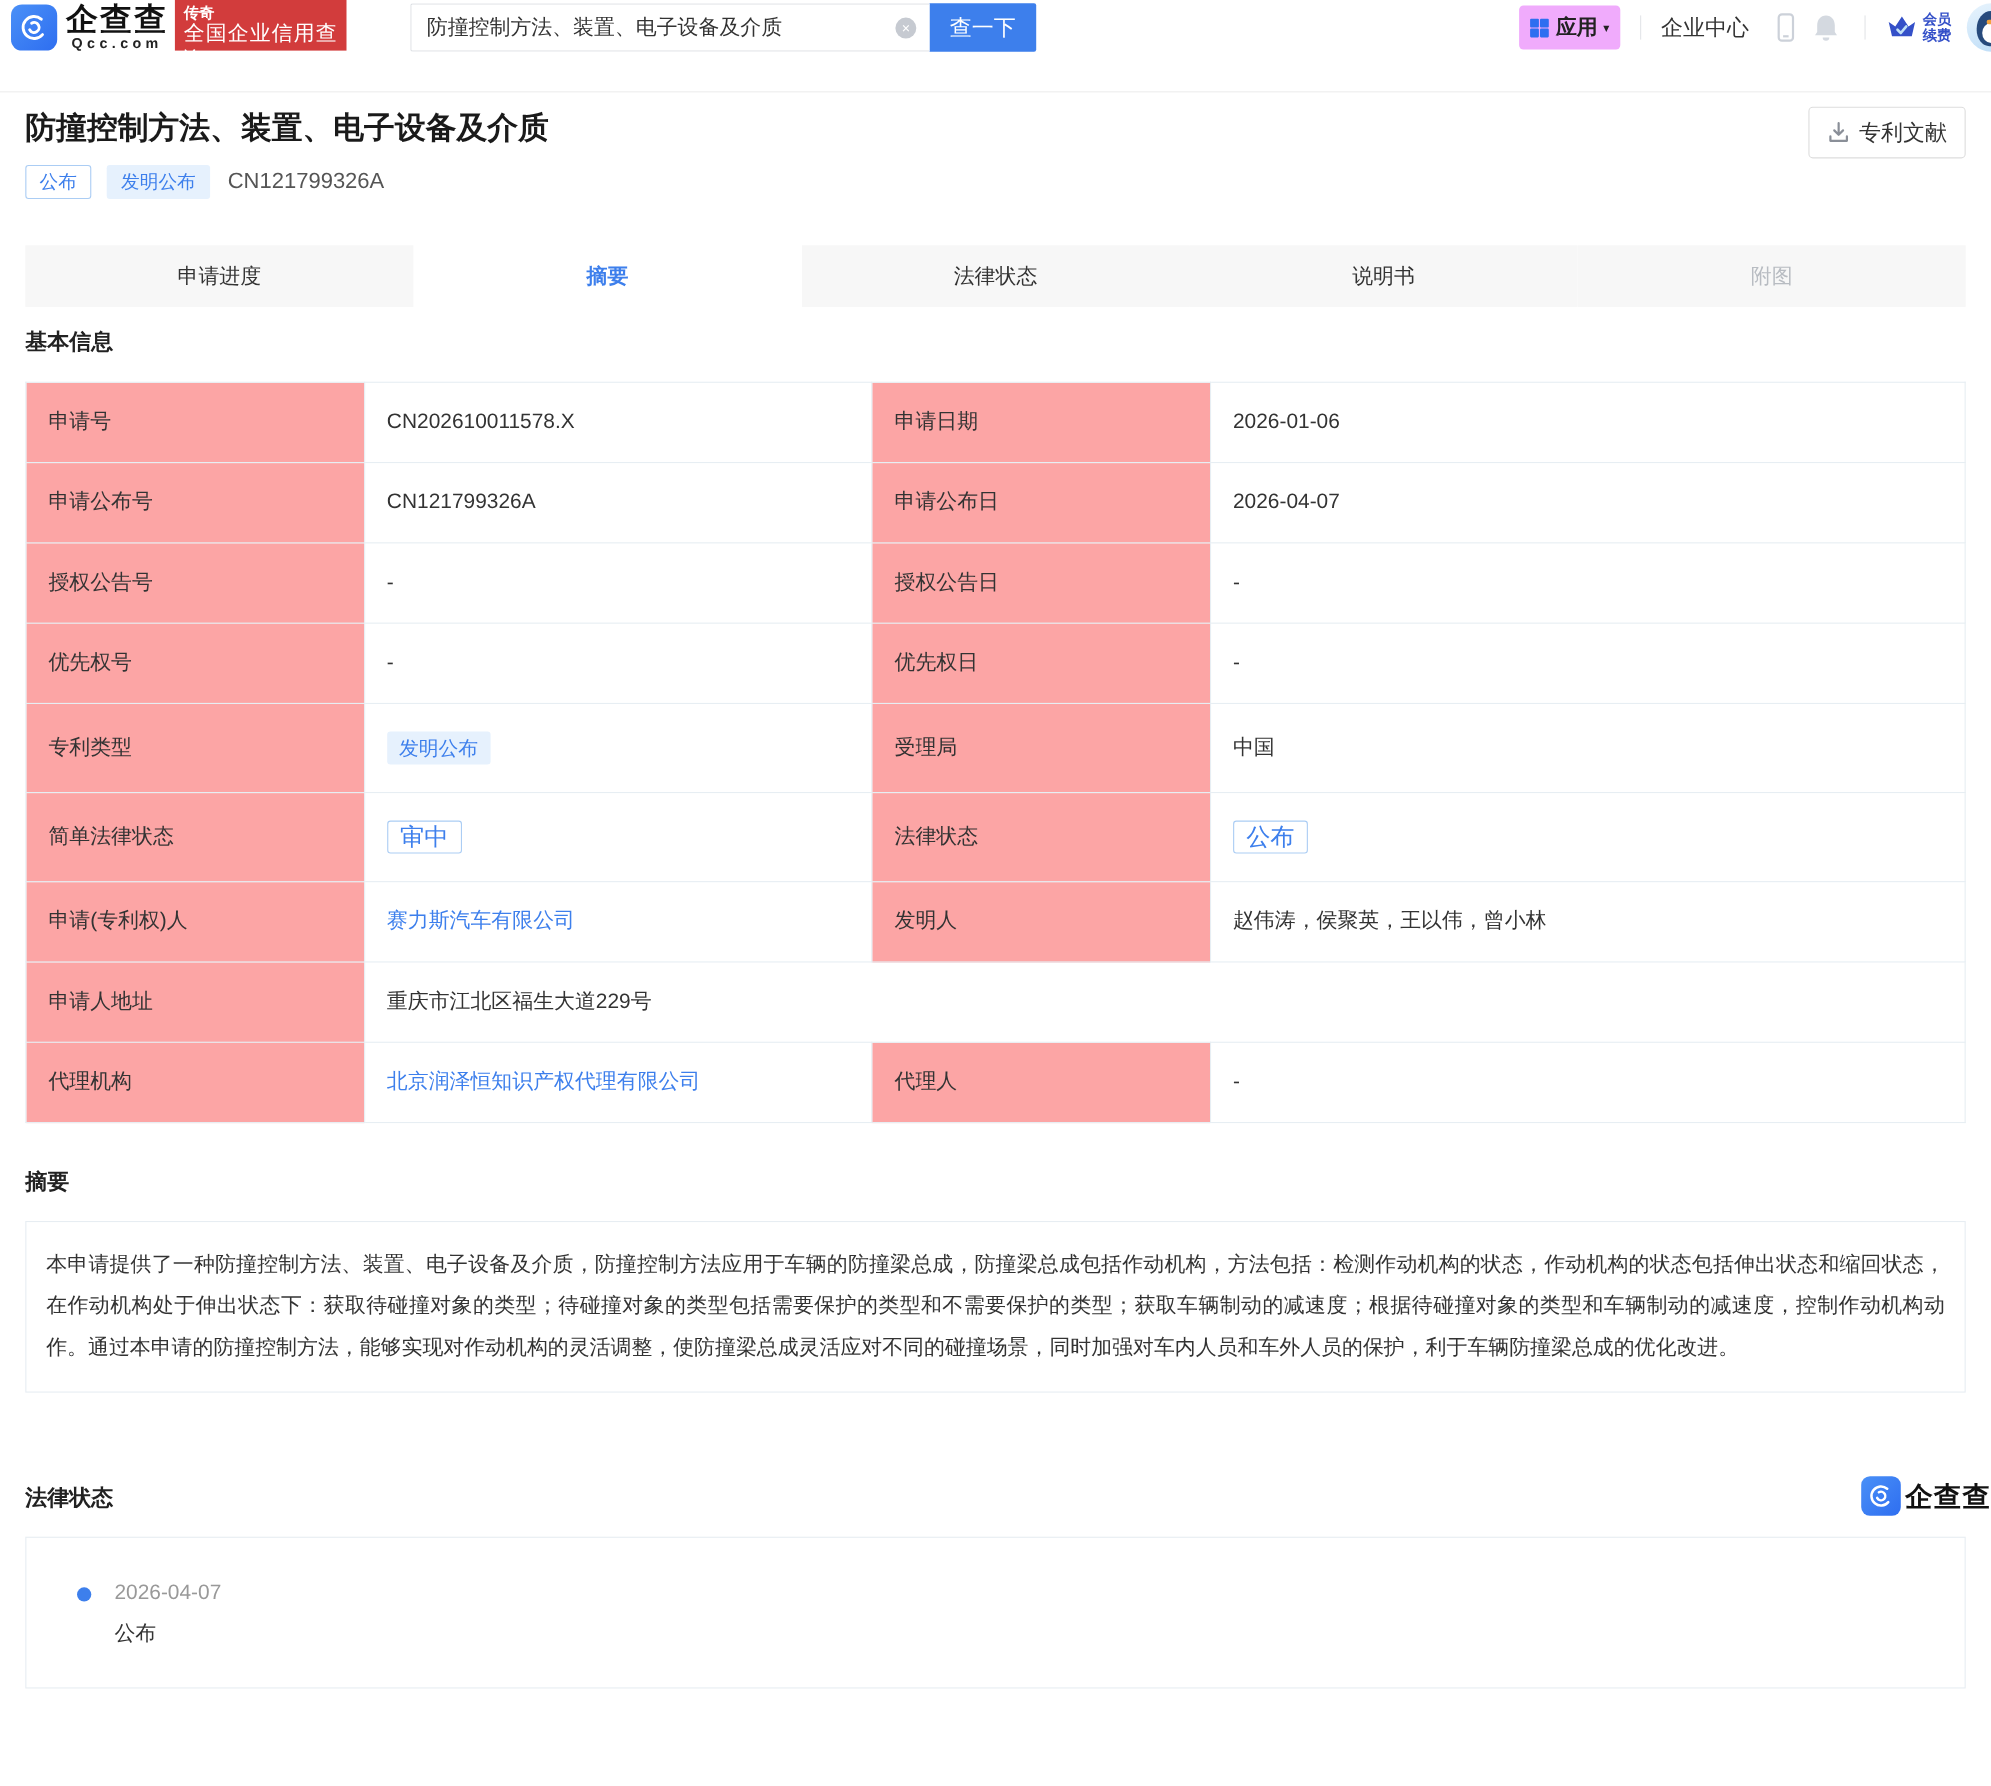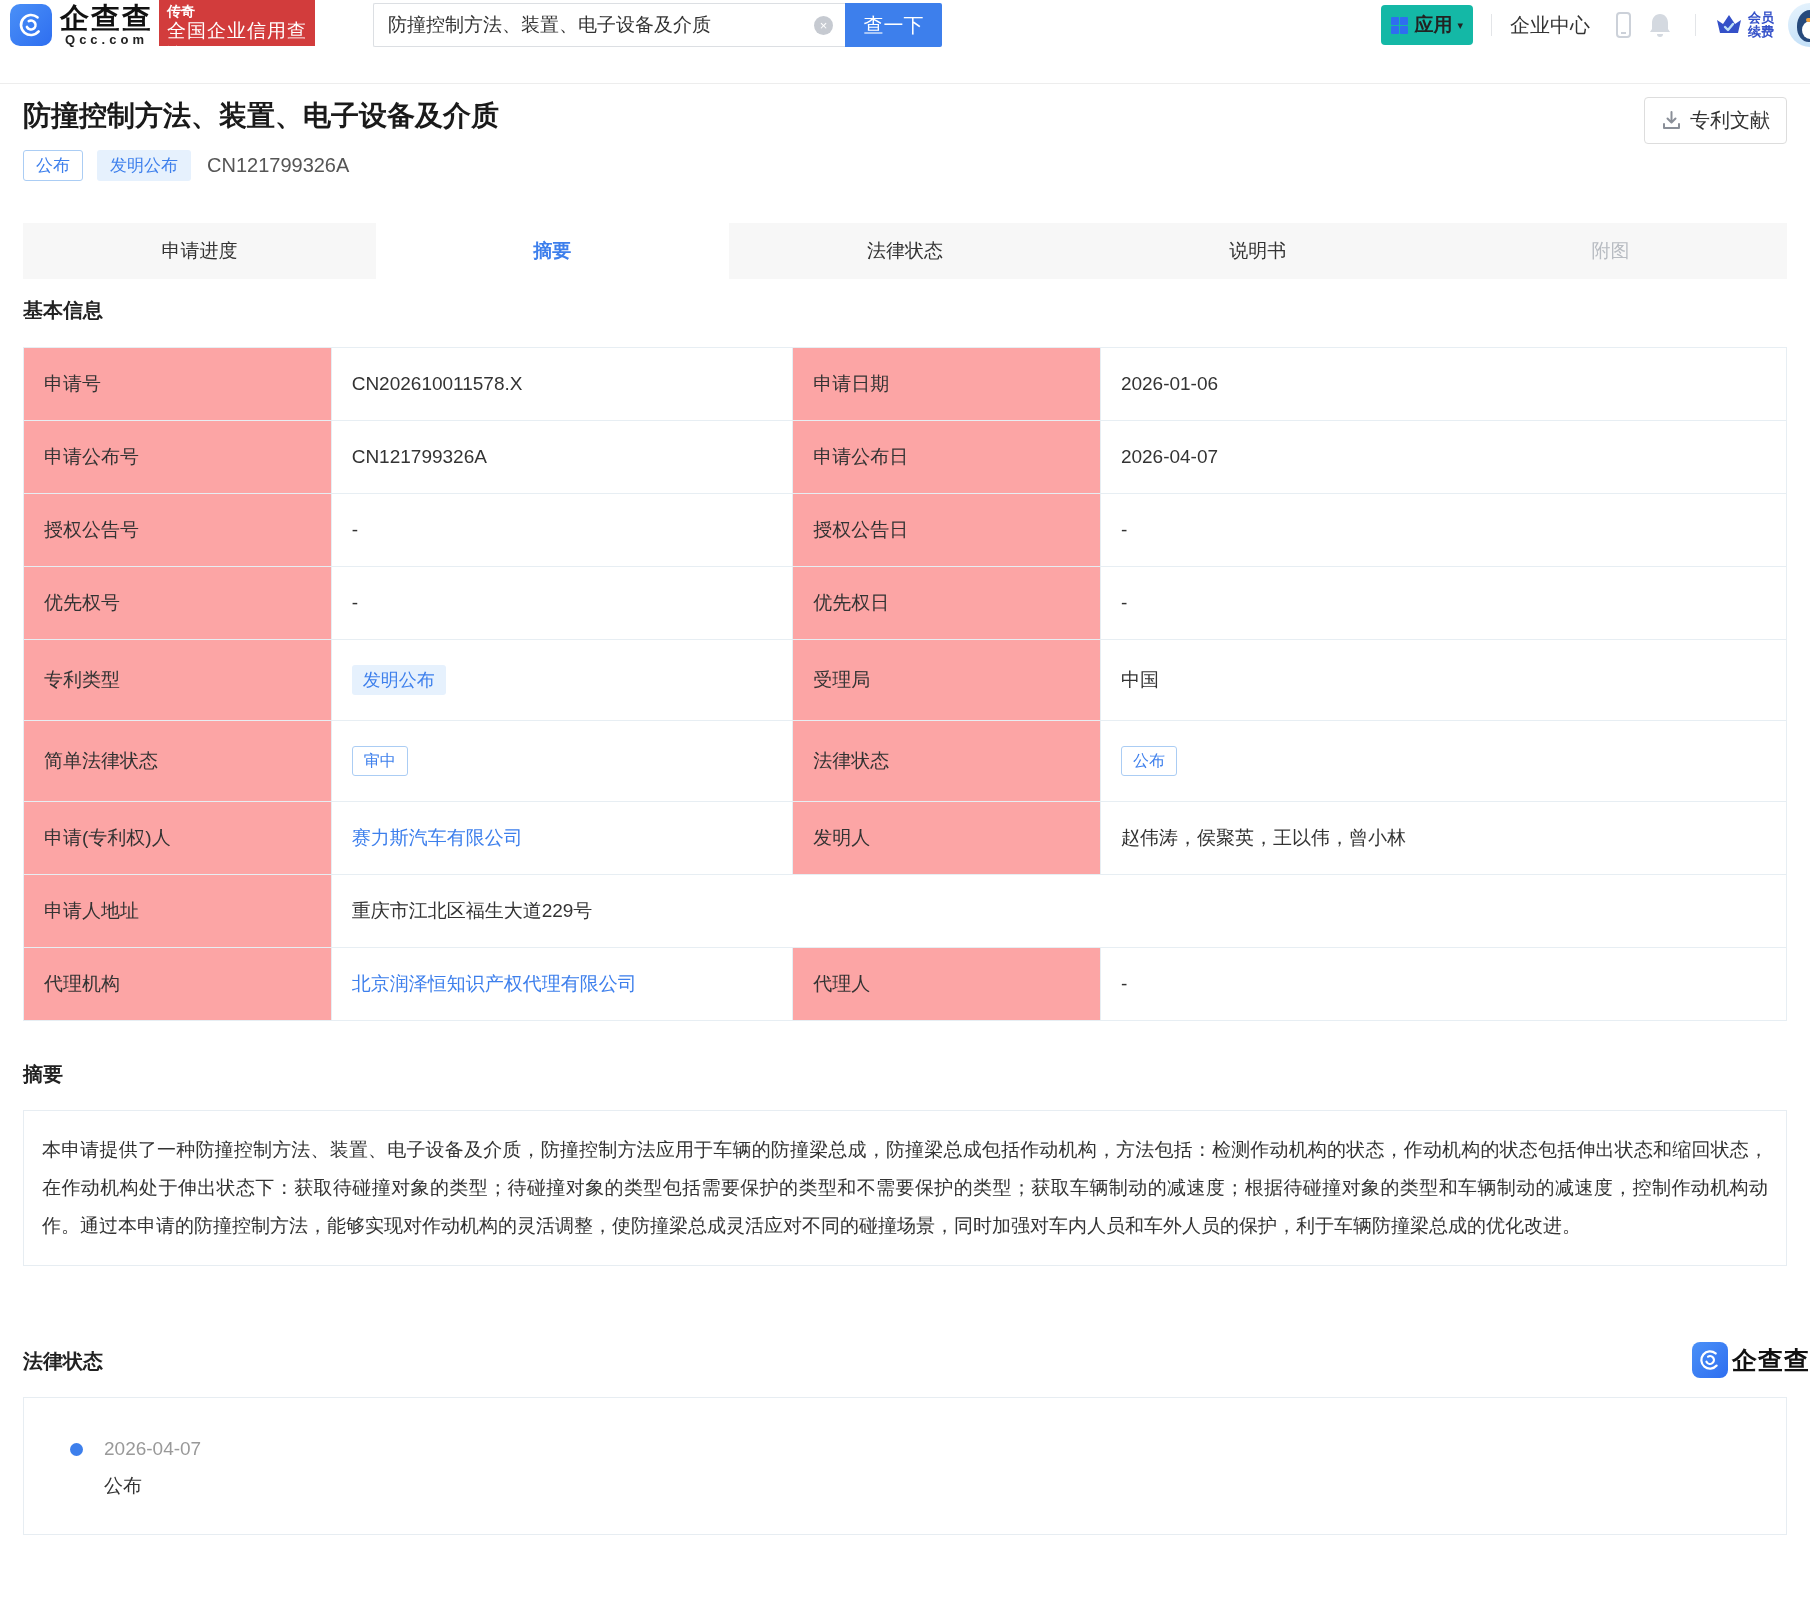--- a/index.html
+++ b/index.html
@@ -21,21 +21,21 @@
   .searchbox { display:flex; margin-left:58px; }
   .search-input-wrap { position:relative; width:472px; }
   .search-input { width:100%; height:44px; border:1px solid #dcdfe3; border-right:none;
     border-radius:2px 0 0 2px; padding:0 40px 0 14px; font-size:19px; color:#333; outline:none;
     font-family:"Liberation Sans","DejaVu Sans",sans-serif; }
   .clear-ic { position:absolute; right:12px; top:13px; width:19px; height:19px; border-radius:50%;
     background:#c6cad1; color:#fff; font-size:13px; line-height:19px; text-align:center; cursor:pointer; }
   .search-btn { width:97px; height:44px; background:#3d7fec; color:#fff; font-size:20px;
     border:none; border-radius:0 2px 2px 0; cursor:pointer; font-family:inherit; }
   .top-right { position:absolute; right:0; top:0; height:50px; display:flex; align-items:center; }
-  .apps-pill { display:flex; align-items:center; background:#14b8a6; border-radius:4px;
+  .apps-pill { display:flex; align-items:center; background:#f0abfc; border-radius:4px;
     padding:7px 10px; cursor:pointer;margin-left:29px; }
   .grid-ic { width:17px; height:17px; display:grid; grid-template-columns:8px 8px; grid-gap:1px; margin-right:6px; }
   .grid-ic i { background:#2e6ef0; border-radius:1px; }
   .apps-label { font-size:19px; font-weight:bold; color:#222; }
   .caret { font-size:11px; color:#222; margin-left:5px; }
   .vdiv { width:1px; height:22px; background:#e3e5e8; margin:0 18px; }
   .nav-link { font-size:20px; color:#333; cursor:pointer; }
   .phone-ic { width:15px; height:26px; border:2px solid #ccd1d9; border-radius:4px; margin:0 16px 0 26px; position:relative; }
   .phone-ic:after { content:""; position:absolute; bottom:2px; left:3px; right:3px; height:2px; background:#ccd1d9; }
   .bell-wrap { margin-right:4px; cursor:pointer; }
@@ -72,21 +72,21 @@
 
   
   .sec-heading { font-size:20px; font-weight:bold; color:#222; }
   .basic-heading { margin-top:18px; }
   .info-table { width:100%; border-collapse:collapse; margin-top:23px; table-layout:fixed; }
   .info-table td { border:1px solid #e7eef3; font-size:19px; padding:25px 20px; line-height:22px; vertical-align:middle; }
   .info-table td.lbl { background:#fca5a5; width:17.4%; color:#333; }
   .info-table td.v1 { width:26.1%; }
   .info-table td.v2 { width:38.8%; }
   .link { color:#3d7fec; text-decoration:none; cursor:pointer; }
-  .cell-badge-outline { display:inline-block; border:1px solid #abcdf4; color:#3d7fec; font-size:16px;
+  .cell-badge-outline { display:inline-block; border:1px solid #abcdf4; color:#3d7fec; font-size:22px;
     padding:3px 11px; border-radius:3px; background:#fff; }
   .cell-badge-filled { display:inline-block; background:#e6f1fd; color:#3d7fec; font-size:18px;
     padding:4px 11px; border-radius:3px; }
 
   
   .abs-heading { margin-top:40px; }
   .abs-box { border:1px solid #e7edf2; margin-top:22px; padding:20px 18px; font-size:19px;
     line-height:38px; color:#333; text-align:justify; }
 
   

